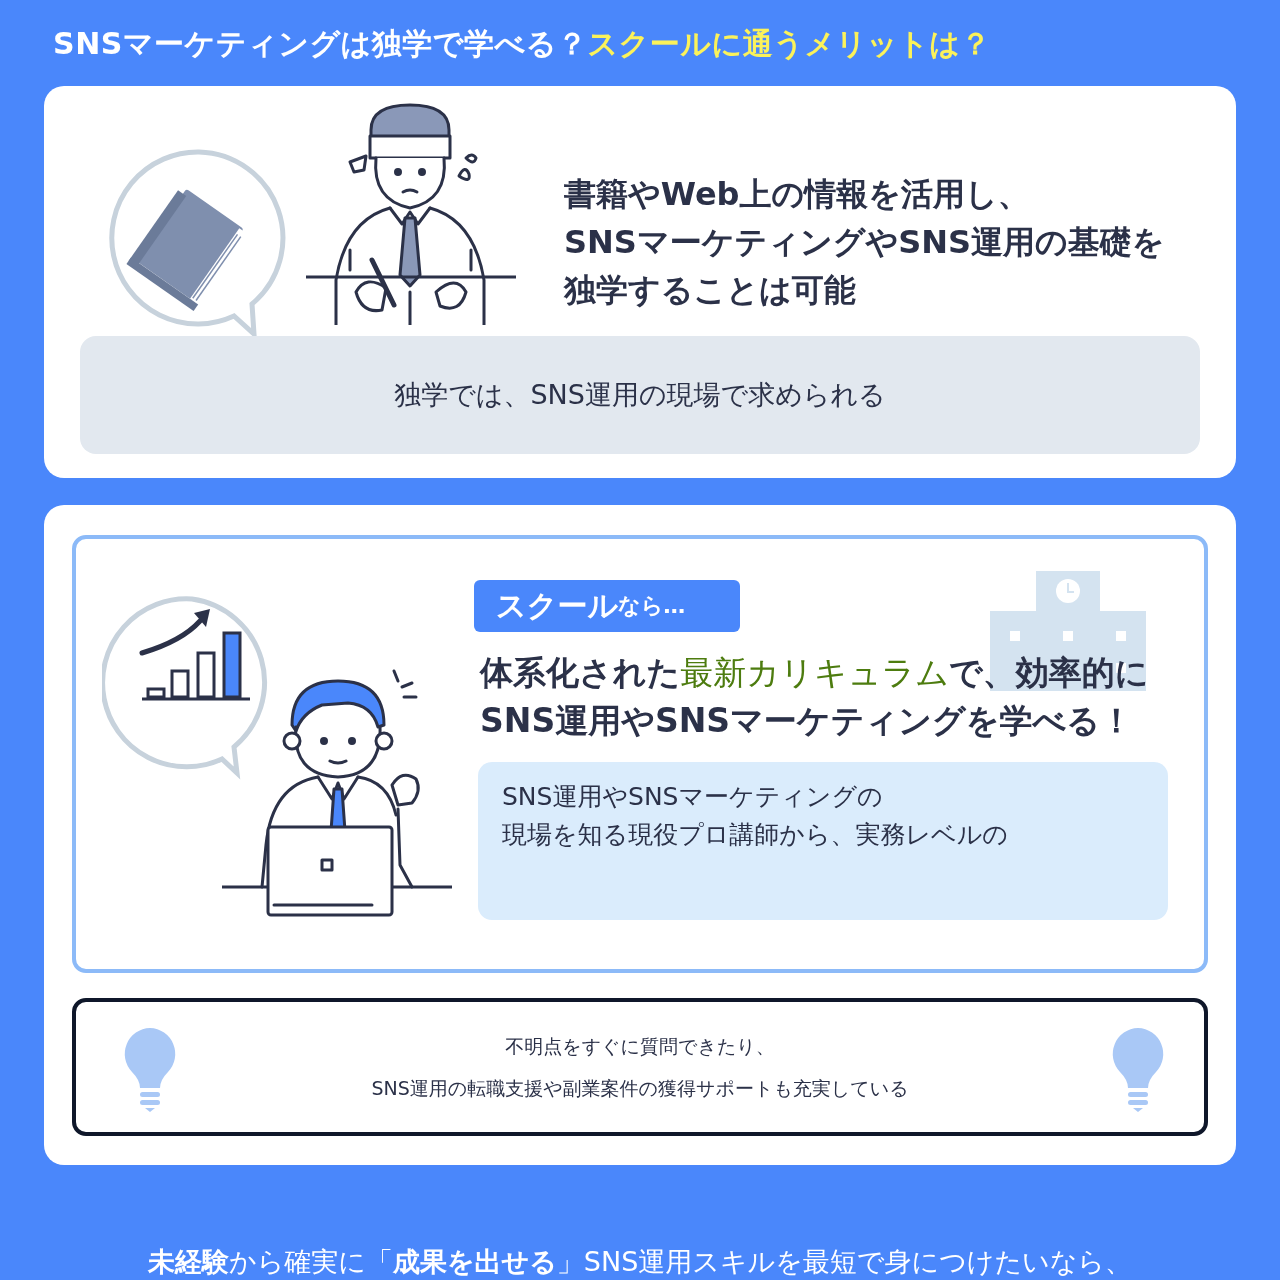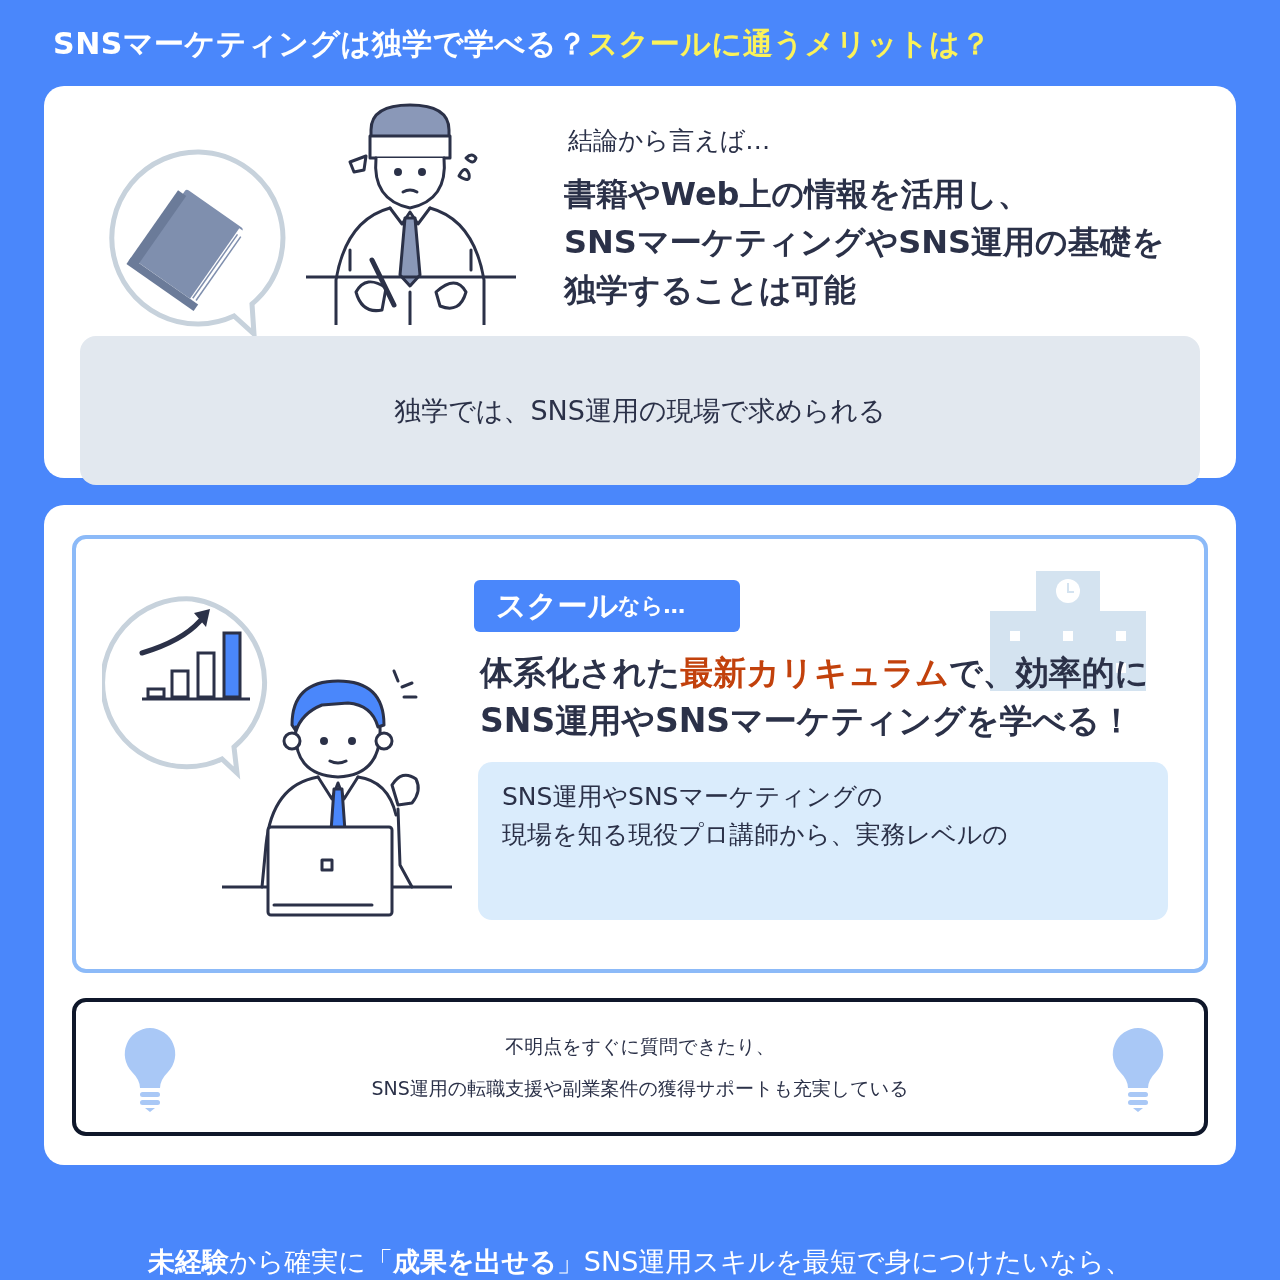--- a/index.html
+++ b/index.html
@@ -27,21 +27,21 @@
   .bubble-book { position: absolute; left: 60px; top: 58px; }
   .person1 { position: absolute; left: 262px; top: 14px; }
   .conclusion-lead {
     position: absolute; left: 524px; top: 38px; font-size: 25px; color: #2b3148;
   }
   .conclusion-main {
     position: absolute; left: 520px; top: 84px; font-size: 32px; line-height: 48px; color: #2b3148;
     font-weight: 600;
   }
   .gray-box {
-    position: absolute; left: 36px; top: 250px; width: 1120px; height: 149px;
+    position: absolute; left: 36px; top: 250px; width: 1120px; height: 118px;
     background: #e2e8ef; border-radius: 16px;
     display: flex; flex-direction: column; justify-content: center; align-items: center;
     font-size: 27px; line-height: 42px; color: #2b3148; text-align: center;
   }
 
   
   .inner-frame {
     position: absolute; left: 28px; top: 30px; width: 1136px; height: 438px;
     border: 4px solid #8cbaf8; border-radius: 14px;
   }
@@ -53,21 +53,21 @@
     background: #4a87fb; border-radius: 6px; color: #ffffff;
     display: flex; align-items: center; padding-left: 22px;
     font-weight: bold;
   }
   .badge .big { font-size: 30px; }
   .badge .small { font-size: 22px; }
   .school-main {
     position: absolute; left: 436px; top: 144px; font-size: 33px; line-height: 48px; color: #2b3148;
     font-weight: 600;
   }
-  .school-main .accent { color: #c2410c; font-weight: bold; }
+  .school-main .accent { color: #4d7c0f; font-weight: normal; }
   .blue-box {
     position: absolute; left: 434px; top: 257px; width: 690px; height: 158px;
     background: #daecfc; border-radius: 14px;
     padding: 16px 0 0 24px;
     font-size: 25px; line-height: 38px; color: #2b3148;
   }
   .blue-box .b { font-weight: bold; }
   .support-frame {
     position: absolute; left: 28px; top: 493px; width: 1136px; height: 138px;
     border: 4px solid #0f172a; border-radius: 14px;
@@ -123,21 +123,20 @@
       <line x1="44" y1="150" x2="44" y2="170"></line>
       <line x1="165" y1="150" x2="165" y2="170"></line>
       <line x1="0" y1="177" x2="210" y2="177"></line>
       <path d="M50 192 q10 -18 30 -4 l-4 22 q-20 4 -26 -18 Z" fill="#fff"></path>
       <line x1="66" y1="160" x2="88" y2="205" stroke-width="5"></line>
       <path d="M130 192 q20 -18 30 0 q-6 22 -26 14 Z" fill="#fff"></path>
       <line x1="104" y1="192" x2="104" y2="225"></line>
     </g>
   </svg>
 
-  <div class="conclusion-lead">結論から言えば…</div>
   <div class="conclusion-main">
     <div>書籍やWeb上の情報を活用し、</div>
     <div>SNSマーケティングやSNS運用の基礎を</div>
     <div>独学することは可能</div>
   </div>
 
   <div class="gray-box">
     <div>独学では、SNS運用の現場で求められる</div>
   </div>
 </div>

